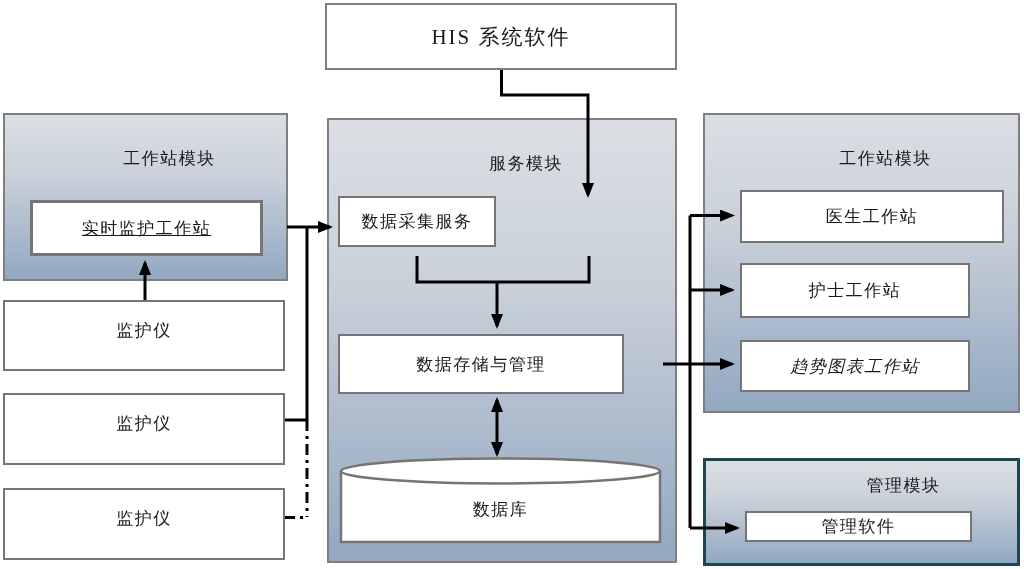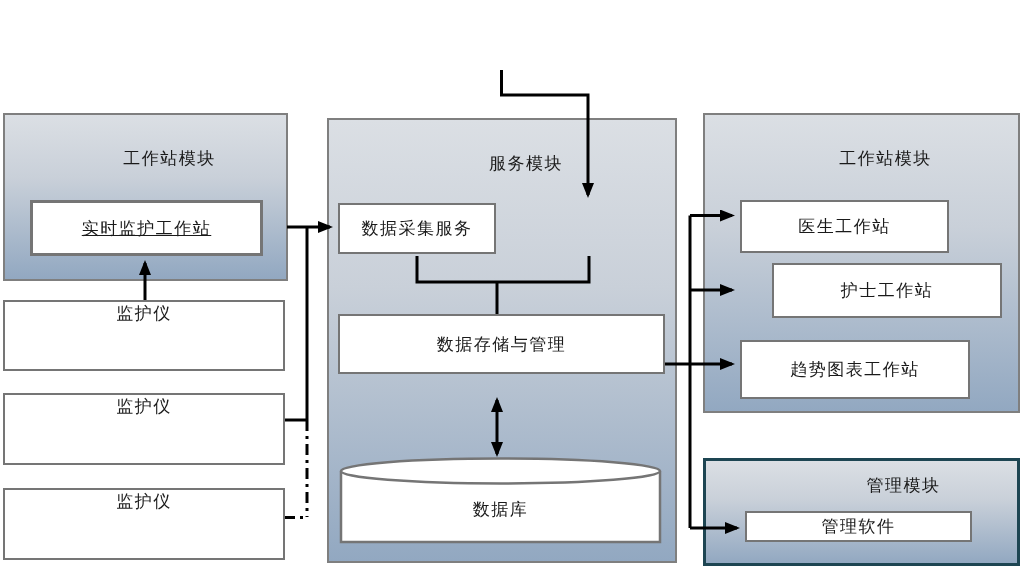--- a/index.html
+++ b/index.html
@@ -42,21 +42,21 @@
     letter-spacing:1.5px;
     z-index:3;
     text-align:center;
   }
   .node.his {
     font-size:21px;
     letter-spacing:2px;
     border-color:var(--panel_border,#7f7f7f);
   }
   .node.thick { border-width:3px;text-decoration:underline; }
-  .node.monitor { align-items:flex-start; }
+  .node.monitor { align-items:flex-start; padding-top:17px; }
   .cyl {
     position:absolute;
     z-index:3;
   }
   .cyl svg { display:block; }
   .cyl .cyl-label {
     position:absolute;
     left:0; top:20px; width:100%; height:66px;
     display:flex; align-items:center; justify-content:center;
     font-size:17px; letter-spacing:1.5px;
@@ -107,37 +107,38 @@
     <path class="wire" d="M497,282 L497,326" marker-end="url(#arrow)"></path>
     <path class="wire" d="M497,400 L497,454" marker-start="url(#arrow)" marker-end="url(#arrow)"></path>
     <path class="wire" d="M663,364 L690,364"></path>
     <path class="wire" d="M690,215.5 L690,528"></path>
     <path class="wire" d="M690,215.5 L732,215.5" marker-end="url(#arrow)"></path>
     <path class="wire" d="M690,290 L732,290" marker-end="url(#arrow)"></path>
     <path class="wire" d="M690,364 L732,364" marker-end="url(#arrow)"></path>
     <path class="wire" d="M690,528 L737,528" marker-end="url(#arrow)"></path>
   </svg>
 
+  <div class="node his" style="left:325px; top:3px; width:352px; height:67px;">HIS 系统软件</div>
 
   <div class="node thick" style="left:30px; top:200px; width:233px; height:56px;">实时监护工作站</div>
 
   <div class="node monitor" style="left:3px; top:300px; width:282px; height:71px;">监护仪</div>
   <div class="node monitor" style="left:3px; top:393px; width:282px; height:72px;">监护仪</div>
   <div class="node monitor" style="left:3px; top:488px; width:282px; height:72px;">监护仪</div>
 
-  <div class="node" style="left:338px; top:203px; width:158px; height:51px;">数据采集服务</div>
-  <div class="node" style="left:338px; top:314px; width:327px; height:60px;">数据存储与管理</div>
+  <div class="node" style="left:338px; top:196px; width:158px; height:51px;">数据采集服务</div>
+  <div class="node" style="left:338px; top:334px; width:286px; height:60px;">数据存储与管理</div>
 
   <div class="cyl" style="left:339px; top:456px; width:323px; height:88px;">
     <svg width="323" height="88" viewBox="0 0 323 88">
       <path d="M2,15 L2,86 L321,86 L321,15" fill="#ffffff" stroke="#757575" stroke-width="2.5"></path>
       <ellipse cx="161.5" cy="15" rx="159.5" ry="12.5" fill="#ffffff" stroke="#757575" stroke-width="2.5"></ellipse>
     </svg>
     <div class="cyl-label">数据库</div>
   </div>
 
-  <div class="node" style="left:740px; top:200px; width:209px; height:53px;">医生工作站</div>
-  <div class="node" style="left:772px; top:263px; width:230px; height:55px;">护士工作站</div>
-  <div class="node" style="left:740px; top:340px; width:230px; height:59px;">趋势图表工作站</div>
+  <div class="node" style="left:740px; top:190px; width:264px; height:53px;">医生工作站</div>
+  <div class="node" style="left:740px; top:263px; width:230px; height:55px;">护士工作站</div>
+  <div class="node" style="left:740px; top:340px; width:230px; height:52px;font-style:italic;">趋势图表工作站</div>
 
   <div class="node" style="left:745px; top:511px; width:227px; height:31px;">管理软件</div>
 
 </div>
 
 </body></html>

